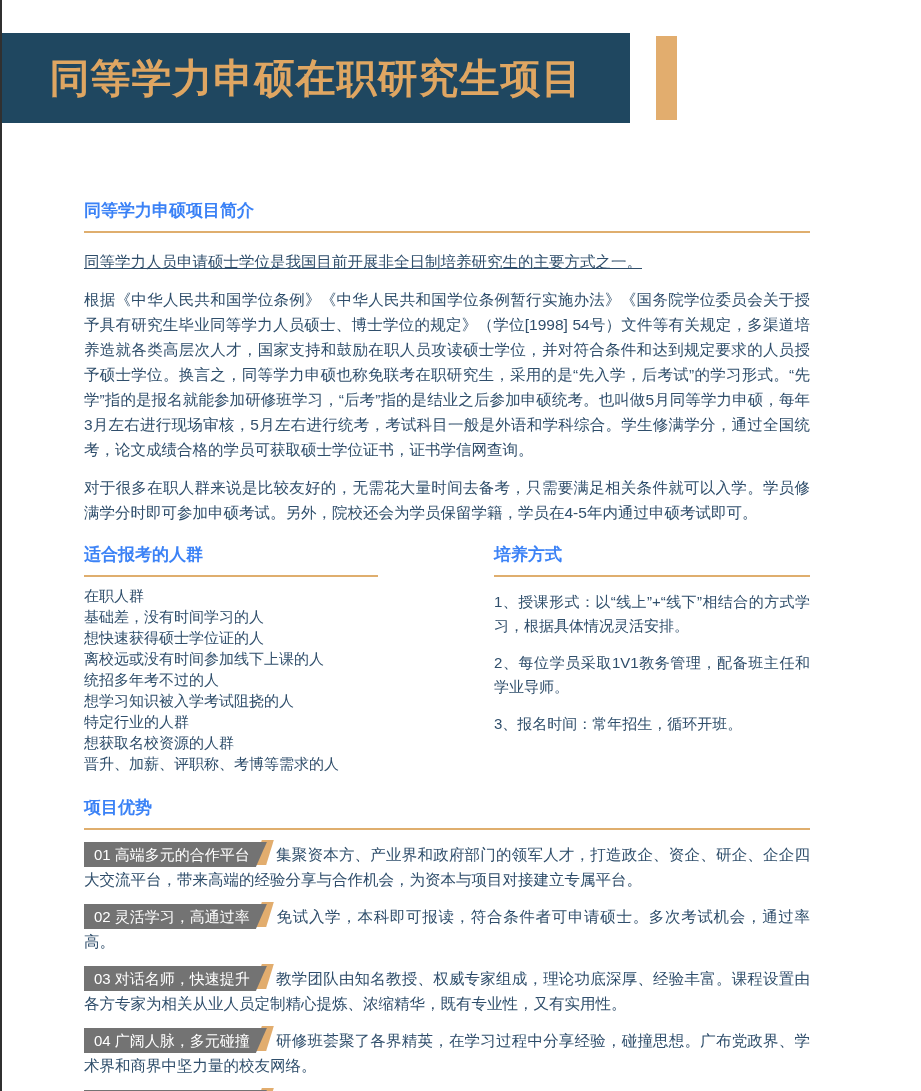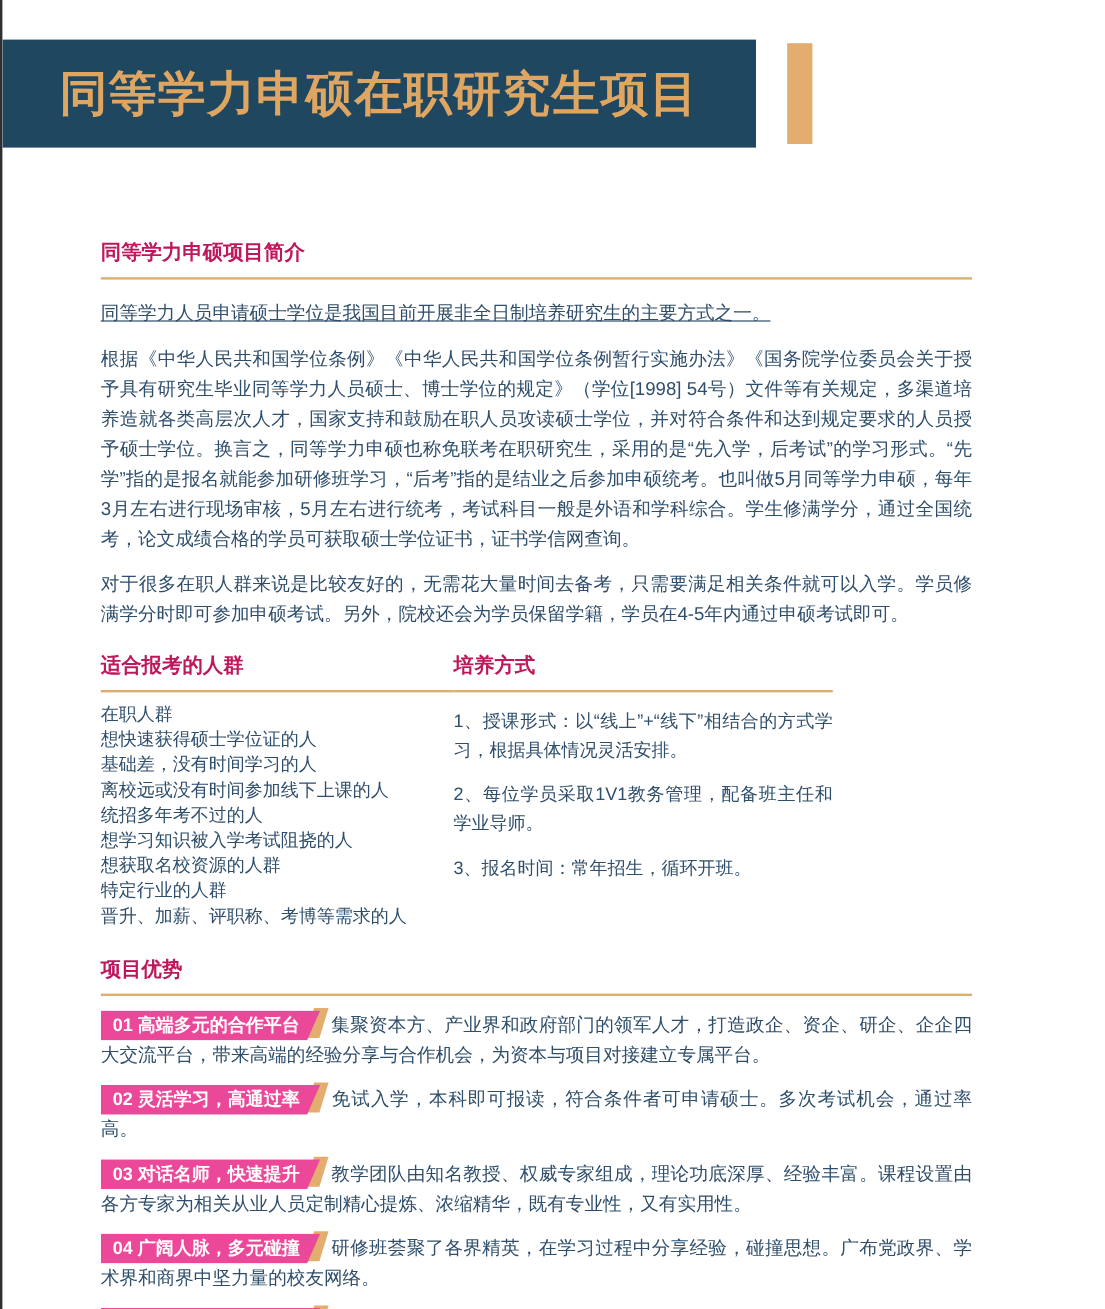--- a/index.html
+++ b/index.html
@@ -31,41 +31,41 @@
     white-space:nowrap;
   }
   .accent-bar {
     width:21px; height:84px;
     margin:3px 0 0 12px;
     background:#E2AD6E;
   }
   
   .content { margin-left:82px; width:726px; }
   .sec-heading {
-    color:#be185d;
+    color:#3b82f6;
     font-size:17px;
     font-weight:bold;
   }
   .rule {
     height:2px;
     background:#DFAE6E;
     margin-top:9px;
   }
   .intro-heading { margin-top:50px; }
   p.body-p {
     font-size:15.5px;
     line-height:25px;
     text-align:justify;
     margin-top:13px;
   }
   .intro p.body-p:first-of-type { margin-top:16px;text-decoration:underline; }
   
   .columns {
     display:flex;
-    justify-content:flex-start;
+    justify-content:space-between;
     margin-top:18px;
   }
   .col-audience { width:294px; }
   .col-training { width:316px; }
   .audience-list {
     list-style:none;
     margin-top:8px;
   }
   .audience-list li {
     font-size:15px;
@@ -97,23 +97,23 @@
     top:-2px; bottom:2px; right:-3px;
     width:12px;
     background:#E2AD6E;
     transform:skewX(-17deg);
     z-index:0;
   }
   .badge {
     position:relative;
     z-index:1;
     display:inline-block;
-    background:#ec4899;
+    background:#737373;
     color:#ffffff;
-    font-weight:bold;
+    font-weight:normal;
     font-size:15px;
     line-height:1;
     padding:5px 17px 5px 10px;
     clip-path:polygon(0 0, 100% 0, calc(100% - 11px) 100%, 0 100%);
     white-space:nowrap;
   }
 </style>
 </head>
 <body>
 
@@ -136,27 +136,27 @@
       <p class="body-p">对于很多在职人群来说是比较友好的，无需花大量时间去备考，只需要满足相关条件就可以入学。学员修满学分时即可参加申硕考试。另外，院校还会为学员保留学籍，学员在4-5年内通过申硕考试即可。</p>
     </section>
 
     <div class="columns">
 
       <div class="col-audience">
         <h3 class="sec-heading">适合报考的人群</h3>
         <div class="rule"></div>
         <ul class="audience-list">
           <li>在职人群</li>
+          <li>基础差，没有时间学习的人</li>
           <li>想快速获得硕士学位证的人</li>
-          <li>基础差，没有时间学习的人</li>
           <li>离校远或没有时间参加线下上课的人</li>
           <li>统招多年考不过的人</li>
           <li>想学习知识被入学考试阻挠的人</li>
+          <li>特定行业的人群</li>
           <li>想获取名校资源的人群</li>
-          <li>特定行业的人群</li>
           <li>晋升、加薪、评职称、考博等需求的人</li>
         </ul>
       </div>
 
       <div class="col-training">
         <h3 class="sec-heading">培养方式</h3>
         <div class="rule"></div>
         <p class="training-item">1、授课形式：以“线上”+“线下”相结合的方式学习，根据具体情况灵活安排。</p>
         <p class="training-item">2、每位学员采取1V1教务管理，配备班主任和学业导师。</p>
         <p class="training-item">3、报名时间：常年招生，循环开班。</p>

